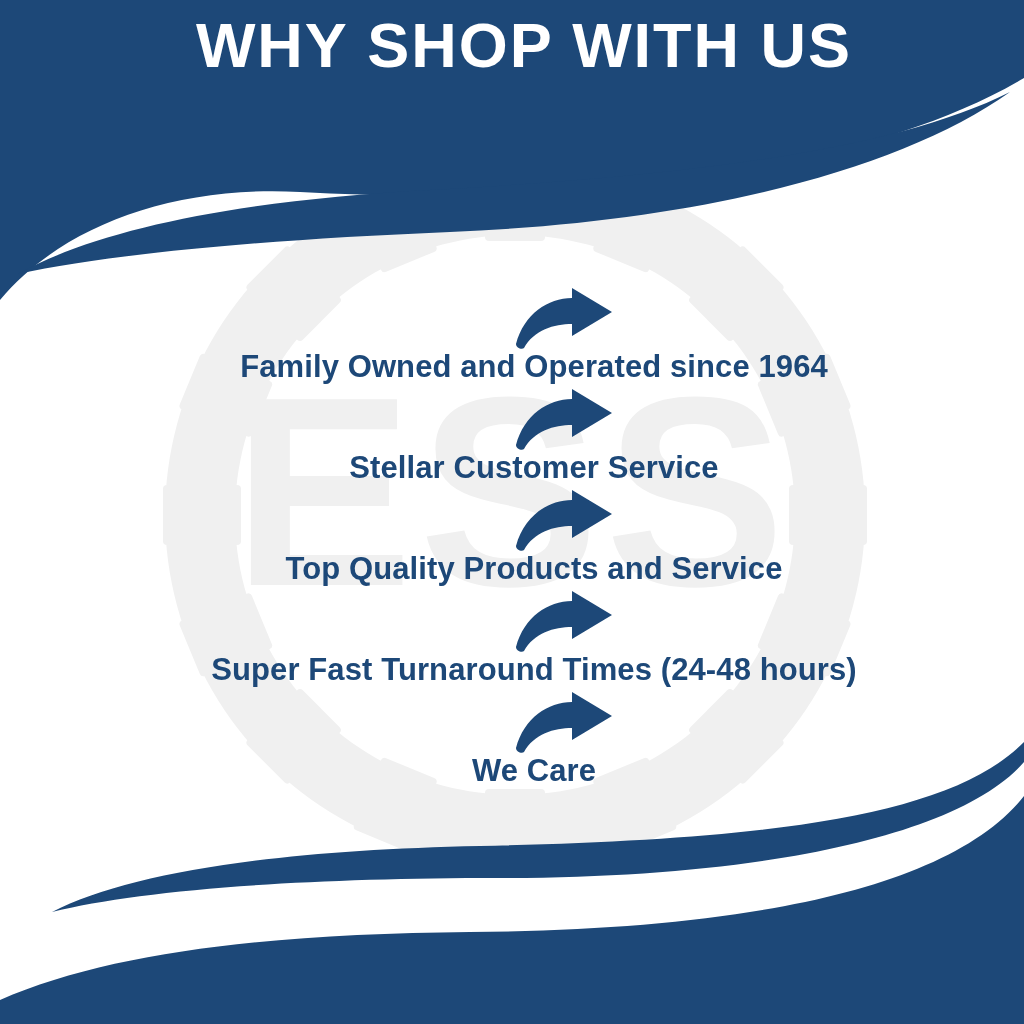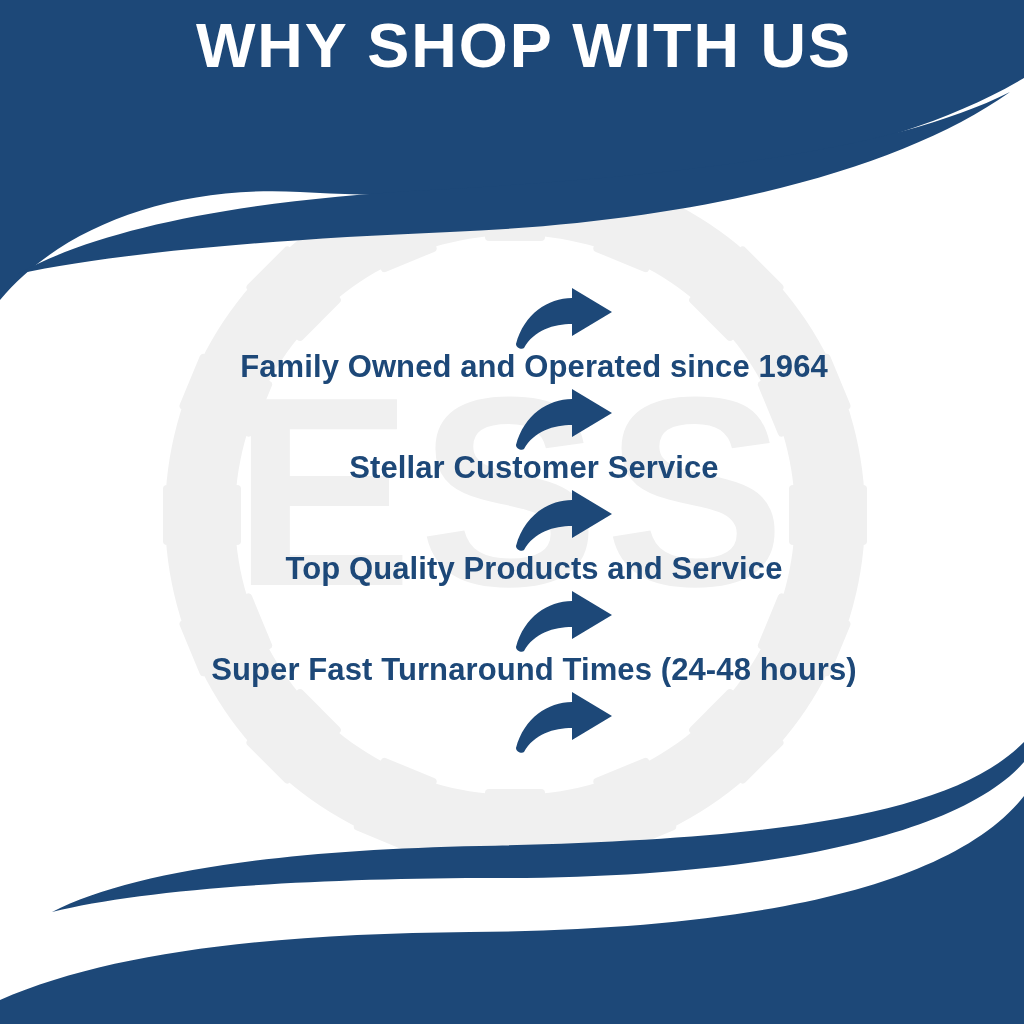--- a/index.html
+++ b/index.html
@@ -213,16 +213,17 @@
       <span class="benefit-text">Super Fast Turnaround Times (24-48 hours)</span>
     </div>
 
     <div class="benefit-row">
       <span class="arrow-icon">
         <svg viewBox="0 0 100 62">
           <path fill="#1D4878" d="M2,56 C10,26 34,10 58,10 L58,0 L98,24 L58,48 L58,36
                    C40,36 20,42 10,60 C8,62 2,60 2,56 Z"></path>
         </svg>
       </span>
+      <span class="benefit-text">We Care</span>
     </div>
 
   </div>
 </div>
 
 </body></html>

